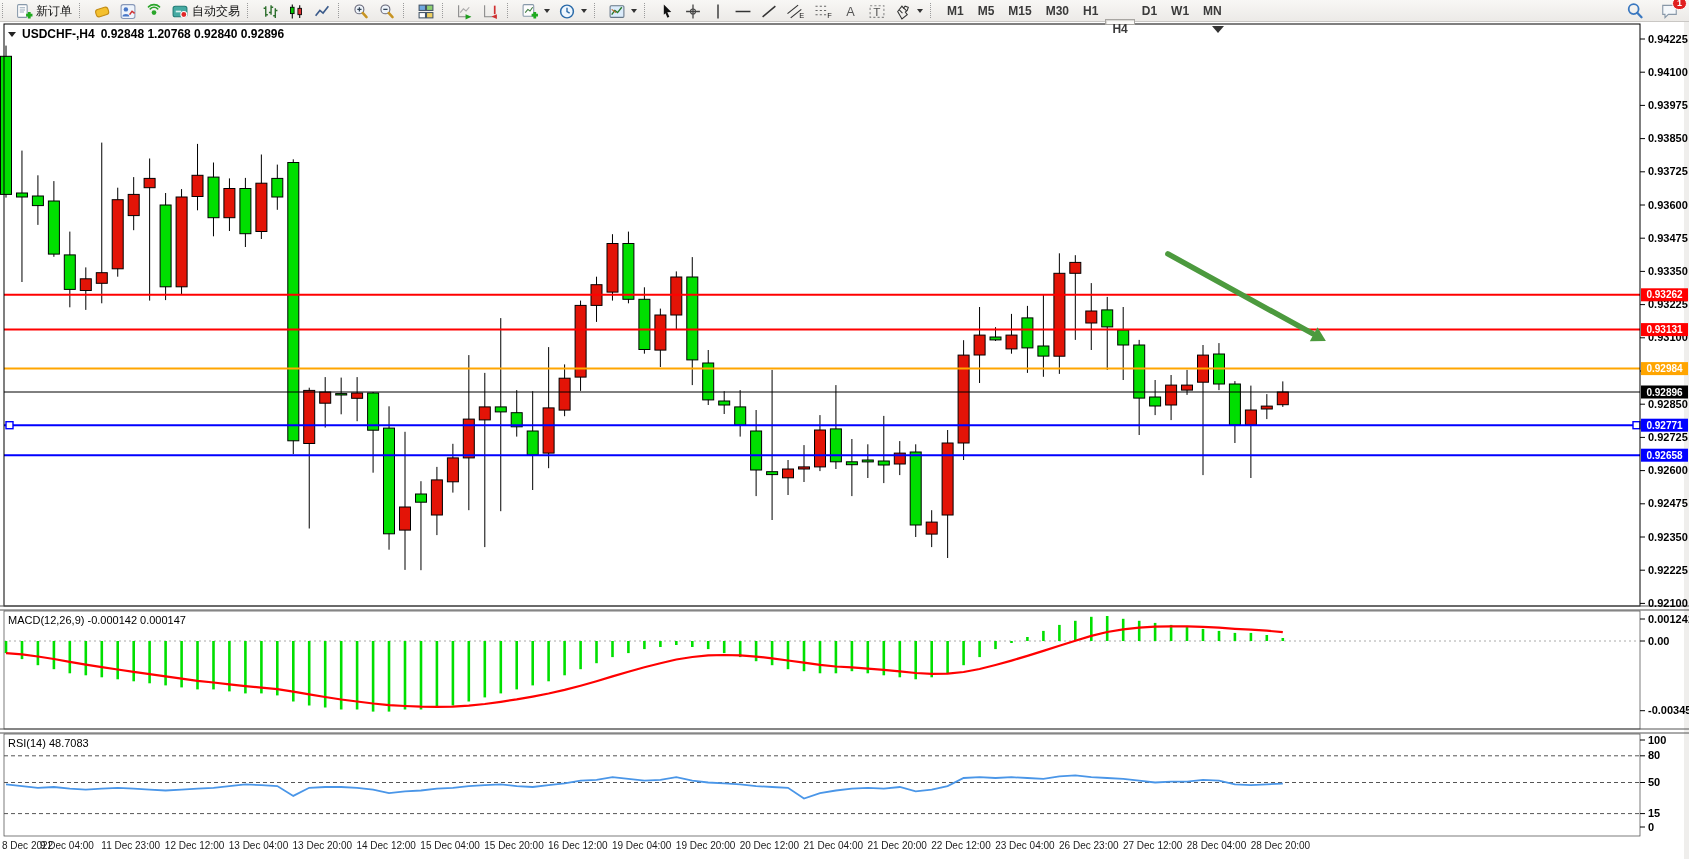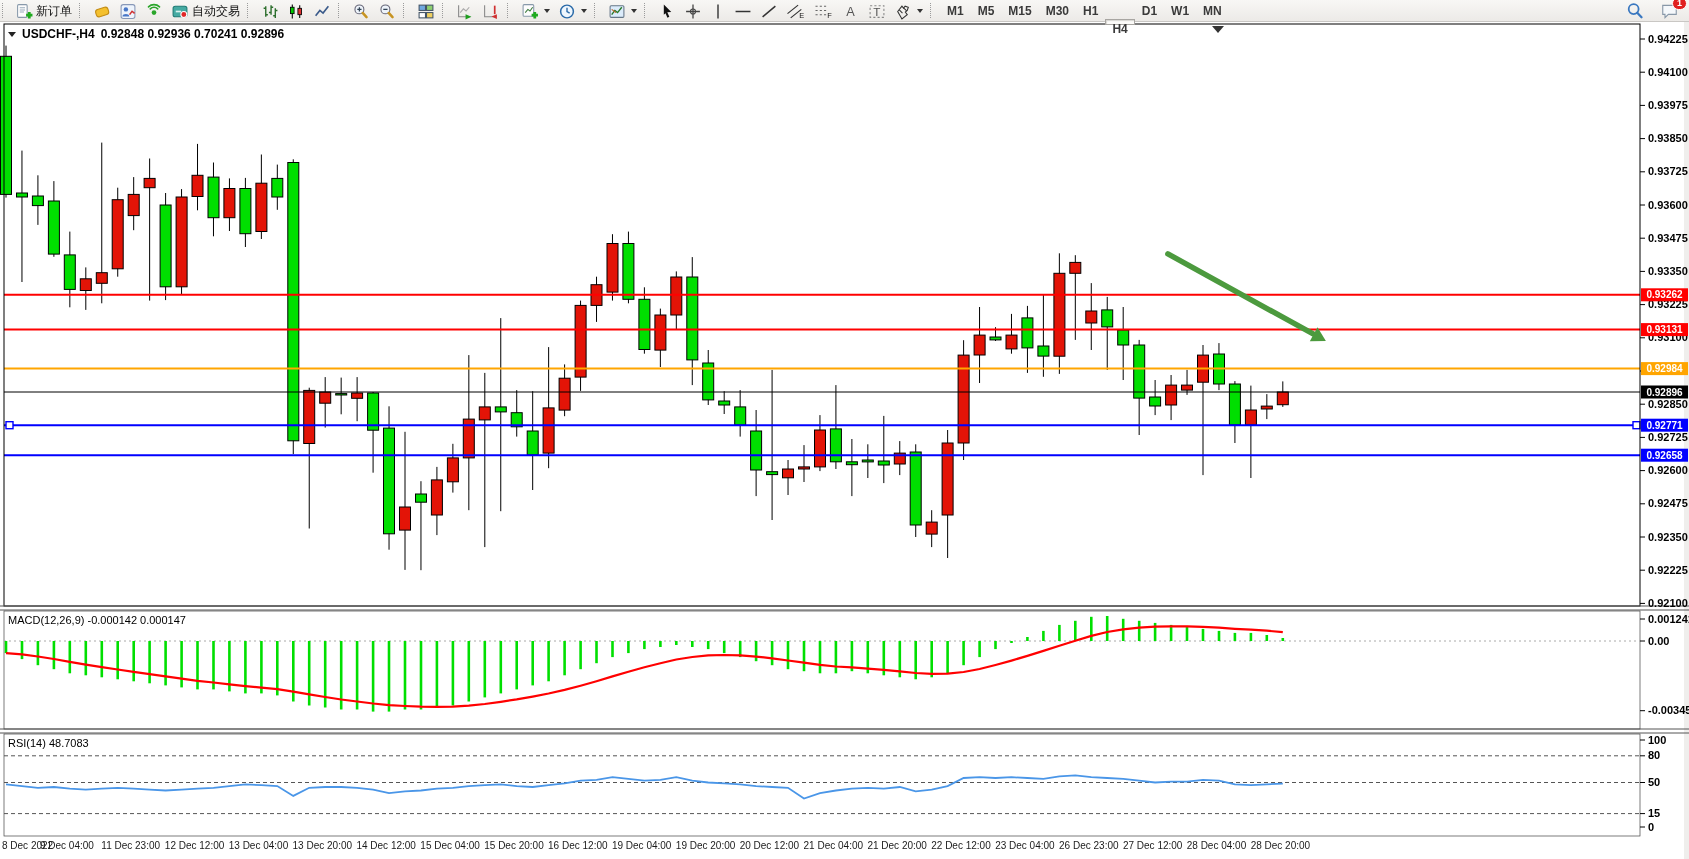--- a/index.html
+++ b/index.html
@@ -262,21 +262,21 @@
       </span>
       <span class="badge-red">1</span>
     </div>
   </div>
 </div>
 
 <div id="chart-area">
   <div id="chart-title">
     <span class="dd"></span>
     <span>USDCHF-,H4</span>
-    <span style="font-weight:bold;">0.92848 0.92936 0.70241 0.92896</span>
+    <span style="font-weight:bold;">0.92848 1.20768 0.92840 0.92896</span>
   </div>
   <svg id="chart-svg" width="1689" height="838">
       <rect x="0" y="0" width="1689" height="838" fill="#ffffff"></rect>
       <rect x="1684" y="0" width="5" height="838" fill="#efeeec"></rect>
       <g>
         <line x1="6" x2="6" y1="24.6" y2="176.6" stroke="#000" stroke-width="1"></line>
         <rect x="0.5" y="35.3" width="11" height="138.1" fill="#00DF00" stroke="#000" stroke-width="1"></rect>
       </g>
       <g>
         <line x1="21.96" x2="21.96" y1="129.6" y2="261.0" stroke="#000" stroke-width="1"></line>

